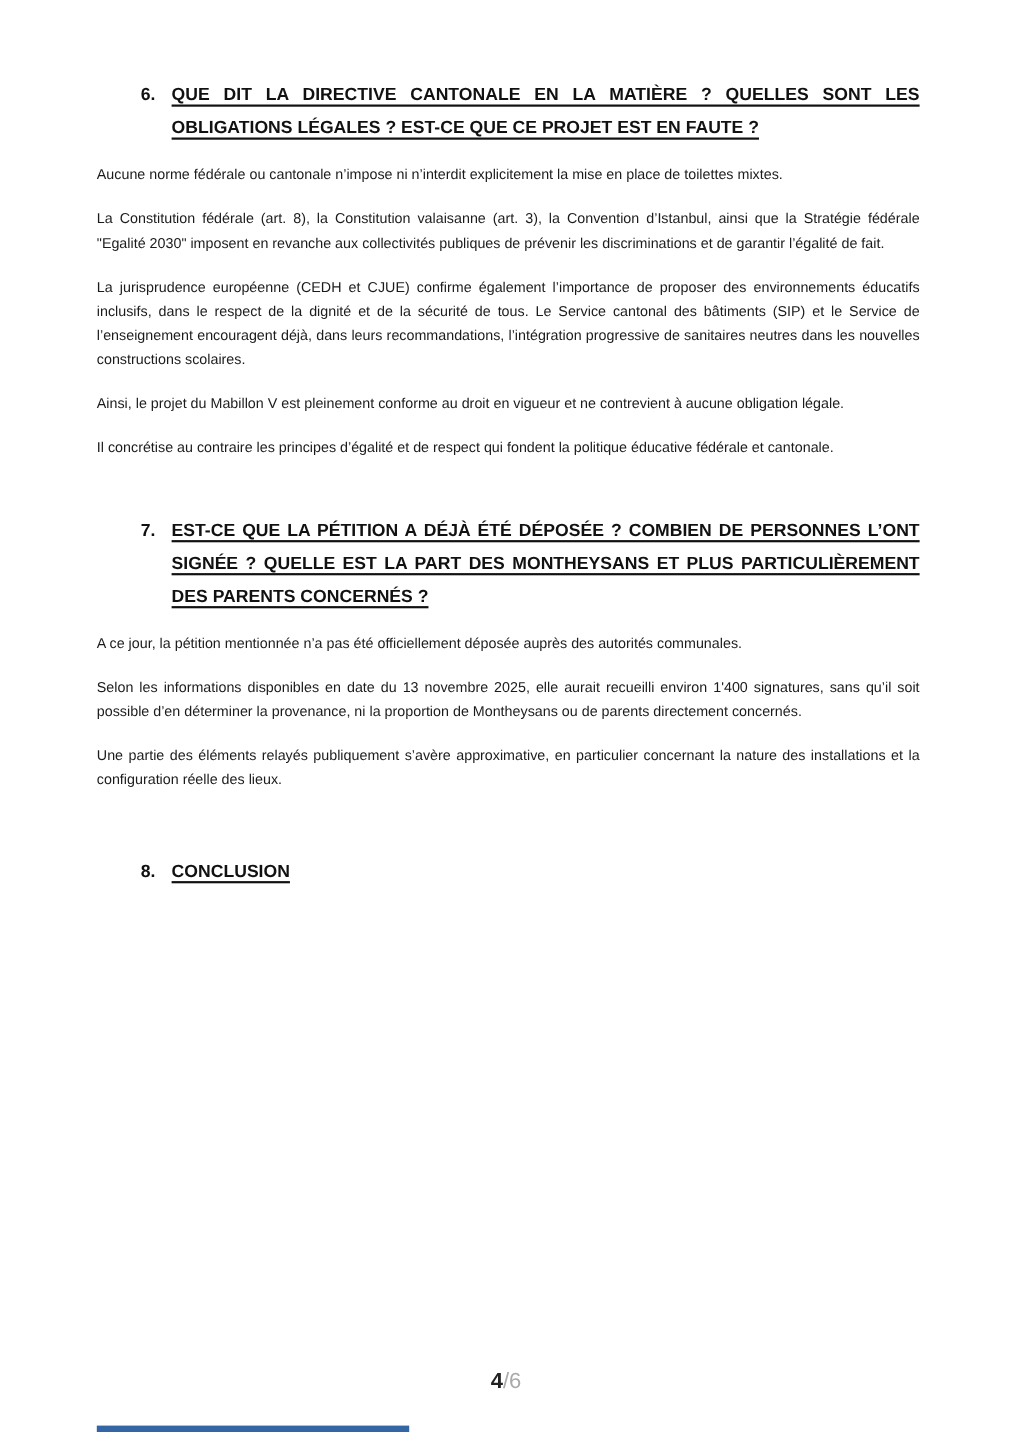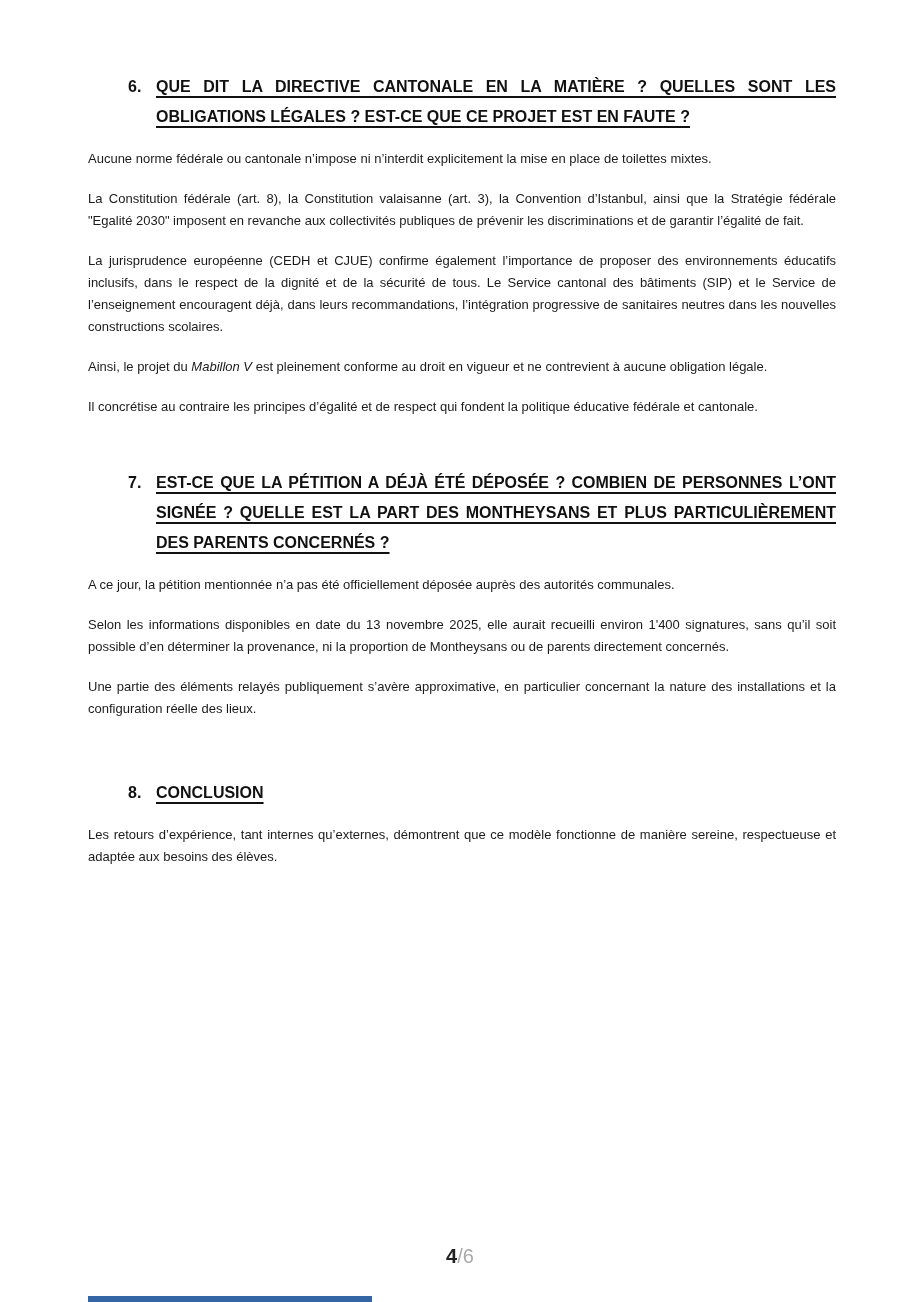--- a/index.html
+++ b/index.html
@@ -43,21 +43,21 @@
   .sec-gap { margin-top: 50px; }
   .sec-gap-lg { margin-top: 58px; }
   
   p.para {
     margin: 0 0 18px 0;
     font-size: 13px;
     line-height: 22px;
     text-align: justify;
     color: #1b1b1b;
   }
-  p.para .i { font-style: italic; }
+  p.para .i { }
   
   .footer {
     position: absolute;
     left: 0; right: 0;
     top: 1247px;
     text-align: center;
     font-size: 20px;
     line-height: 18px;
   }
   .footer .pg-cur { font-weight: bold; color: #222222; }
@@ -91,21 +91,20 @@
     <span class="h-text">EST-CE QUE LA PÉTITION A DÉJÀ ÉTÉ DÉPOSÉE ? COMBIEN DE PERSONNES L’ONT SIGNÉE ? QUELLE EST LA PART DES MONTHEYSANS ET PLUS PARTICULIÈREMENT DES PARENTS CONCERNÉS ?</span>
   </div>
   <p class="para"><span>A ce jour, la pétition mentionnée n’a pas été officiellement déposée auprès des autorités communales.</span><span class="i"></span><span></span></p>
   <p class="para"><span>Selon les informations disponibles en date du 13 novembre 2025, elle aurait recueilli environ 1'400 signatures, sans qu’il soit possible d’en déterminer la provenance, ni la proportion de Montheysans ou de parents directement concernés.</span><span class="i"></span><span></span></p>
   <p class="para"><span>Une partie des éléments relayés publiquement s’avère approximative, en particulier concernant la nature des installations et la configuration réelle des lieux.</span><span class="i"></span><span></span></p>
 
   <div class="heading sec-gap-lg">
     <span class="h-num">8.</span>
     <span class="h-text">CONCLUSION</span>
   </div>
-  <p class="para"><span>Les retours d’expérience, tant internes qu’externes, démontrent que ce modèle fonctionne de manière sereine, respectueuse et adaptée aux besoins des élèves.</span><span class="i"></span><span></span></p>
 
 </div>
 
 <div class="footer">
   <span class="pg-cur">4</span><span class="pg-tot">/6</span>
 </div>
 
 <div class="bottom-sliver" style="background-color:#3465a4"></div>
 
 </body></html>

